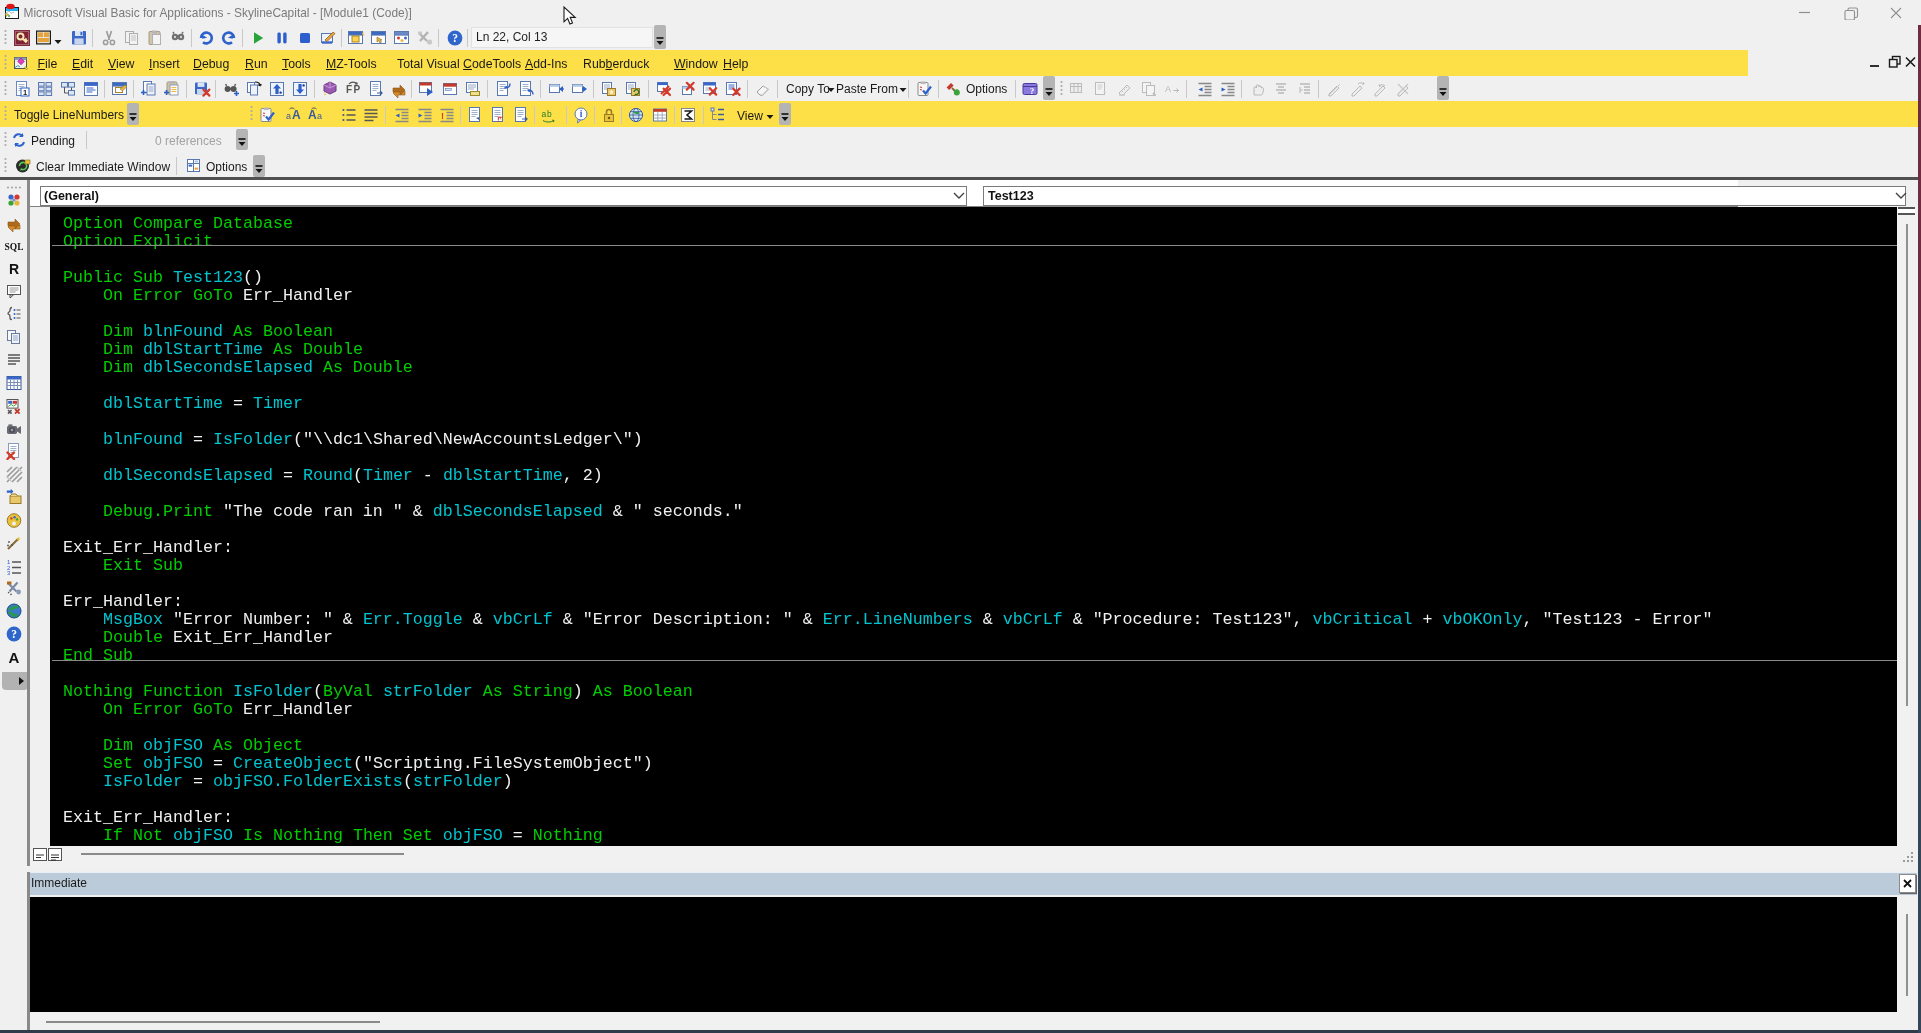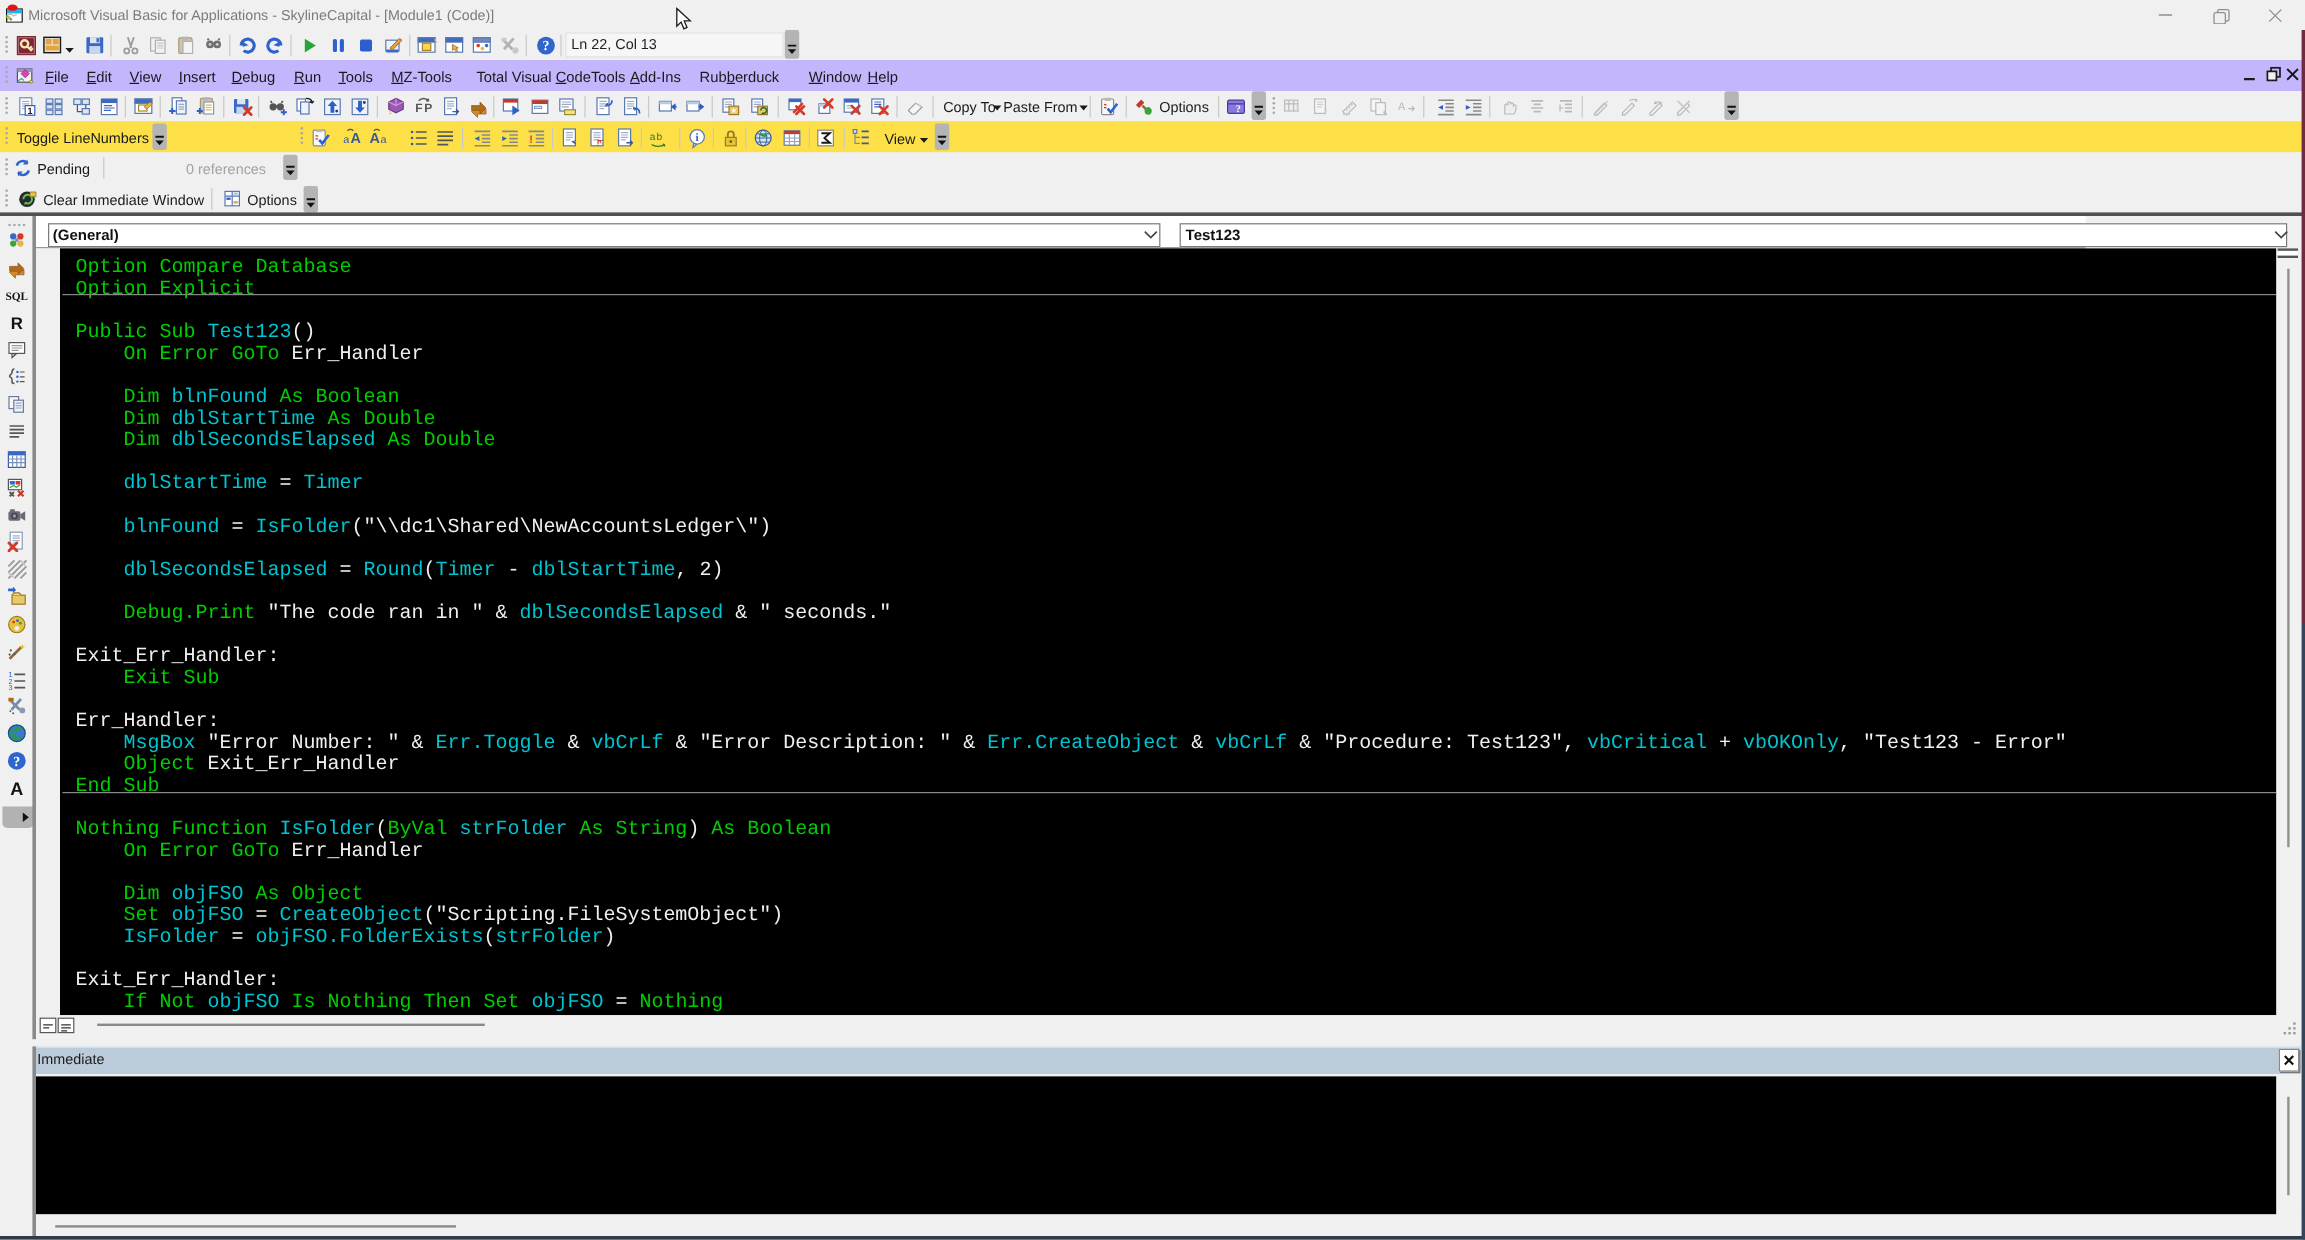--- a/index.html
+++ b/index.html
@@ -135,21 +135,21 @@
     <div style="position:absolute;left:471px;top:2px;width:182px;height:21px;background:#f6f6f6;border:1px solid #e2e2e2"></div>
     <div style="position:absolute;left:476px;top:5px;font:normal 12px 'Liberation Sans',sans-serif;color:#1f1f1f;white-space:nowrap">Ln 22, Col 13</div>
     <div style="position:absolute;left:654px;top:0px;width:12px;height:24px;background:#b4b4b4;border-radius:2px"><svg width="12" height="24" viewBox="0 0 12 24">
         <path d="M2.5 13h7" stroke="#111" stroke-width="1.6"></path>
         <path d="M2.5 16l3.5 4 3.5-4z" fill="#111"></path>
       </svg></div>
 </div>
 <svg style="position:absolute;left:563px;top:6px" width="14" height="21" viewBox="0 0 14 21">
     <path d="M1 1v14.8l3.6-3.4 2.3 5.6 2.6-1.1-2.3-5.5h5z" fill="#fff" stroke="#1a1a1a" stroke-width="1.1"></path>
   </svg>
-<div class="abs" style="left:0;top:50px;width:1921px;height:26px;background:#c4b5fd">
+<div class="abs" style="left:0;top:50px;width:1748px;height:26px;background:#fde047">
 <svg style="position:absolute;left:4px;top:4px" width="4" height="18" viewBox="0 0 4 18">
       <circle cx="1.5" cy="2" r="1.1" fill="#a8a8a8"></circle>
       <circle cx="1.5" cy="6" r="1.1" fill="#a8a8a8"></circle>
       <circle cx="1.5" cy="10" r="1.1" fill="#a8a8a8"></circle>
       <circle cx="1.5" cy="14" r="1.1" fill="#a8a8a8"></circle>
     </svg>
     <svg style="position:absolute;left:12px;top:4px" width="18" height="18" viewBox="0 0 18 18">
       <rect x="2.5" y="3.5" width="12" height="11" fill="#f4f1e8" stroke="#555"></rect>
       <rect x="2.5" y="3.5" width="12" height="2.6" fill="#8a9ab8"></rect>
       <path d="M9 4l3.4 3.4L9 10.8 5.6 7.4z" fill="#e040c0" stroke="#8a1a7a" stroke-width=".6"></path>
@@ -790,22 +790,22 @@
     <span class="v">blnFound</span> = <span class="v">IsFolder</span>("\\dc1\Shared\NewAccountsLedger\")
 
     <span class="v">dblSecondsElapsed</span> = <span class="v">Round</span>(<span class="v">Timer</span> - <span class="v">dblStartTime</span>, 2)
 
     <span class="k">Debug.Print </span>"The code ran in " &amp; <span class="v">dblSecondsElapsed</span> &amp; " seconds."
 
 Exit_Err_Handler:
     <span class="k">Exit Sub</span>
 
 Err_Handler:
-    <span class="v">MsgBox </span>"Error Number: " &amp; <span class="v">Err.Toggle</span> &amp; <span class="v">vbCrLf</span> &amp; "Error Description: " &amp; <span class="v">Err.CreateObject</span> &amp; <span class="v">vbCrLf</span> &amp; "Procedure: Test123", <span class="v">vbCritical</span> + <span class="v">vbOKOnly</span>, "Test123 - Error"
-    <span class="k">Object </span>Exit_Err_Handler
+    <span class="v">MsgBox </span>"Error Number: " &amp; <span class="v">Err.Toggle</span> &amp; <span class="v">vbCrLf</span> &amp; "Error Description: " &amp; <span class="v">Err.LineNumbers</span> &amp; <span class="v">vbCrLf</span> &amp; "Procedure: Test123", <span class="v">vbCritical</span> + <span class="v">vbOKOnly</span>, "Test123 - Error"
+    <span class="k">Double </span>Exit_Err_Handler
 <span class="k">End Sub</span>
 
 <span class="k">Nothing Function </span><span class="v">IsFolder</span>(<span class="k">ByVal </span><span class="v">strFolder</span><span class="k"> As String</span>)<span class="k"> As Boolean</span>
     <span class="k">On Error GoTo </span>Err_Handler
 
     <span class="k">Dim </span><span class="v">objFSO</span><span class="k"> As Object</span>
     <span class="k">Set </span><span class="v">objFSO</span> = <span class="v">CreateObject</span>("Scripting.FileSystemObject")
     <span class="v">IsFolder</span> = <span class="v">objFSO.FolderExists</span>(<span class="v">strFolder</span>)
 
 Exit_Err_Handler:

